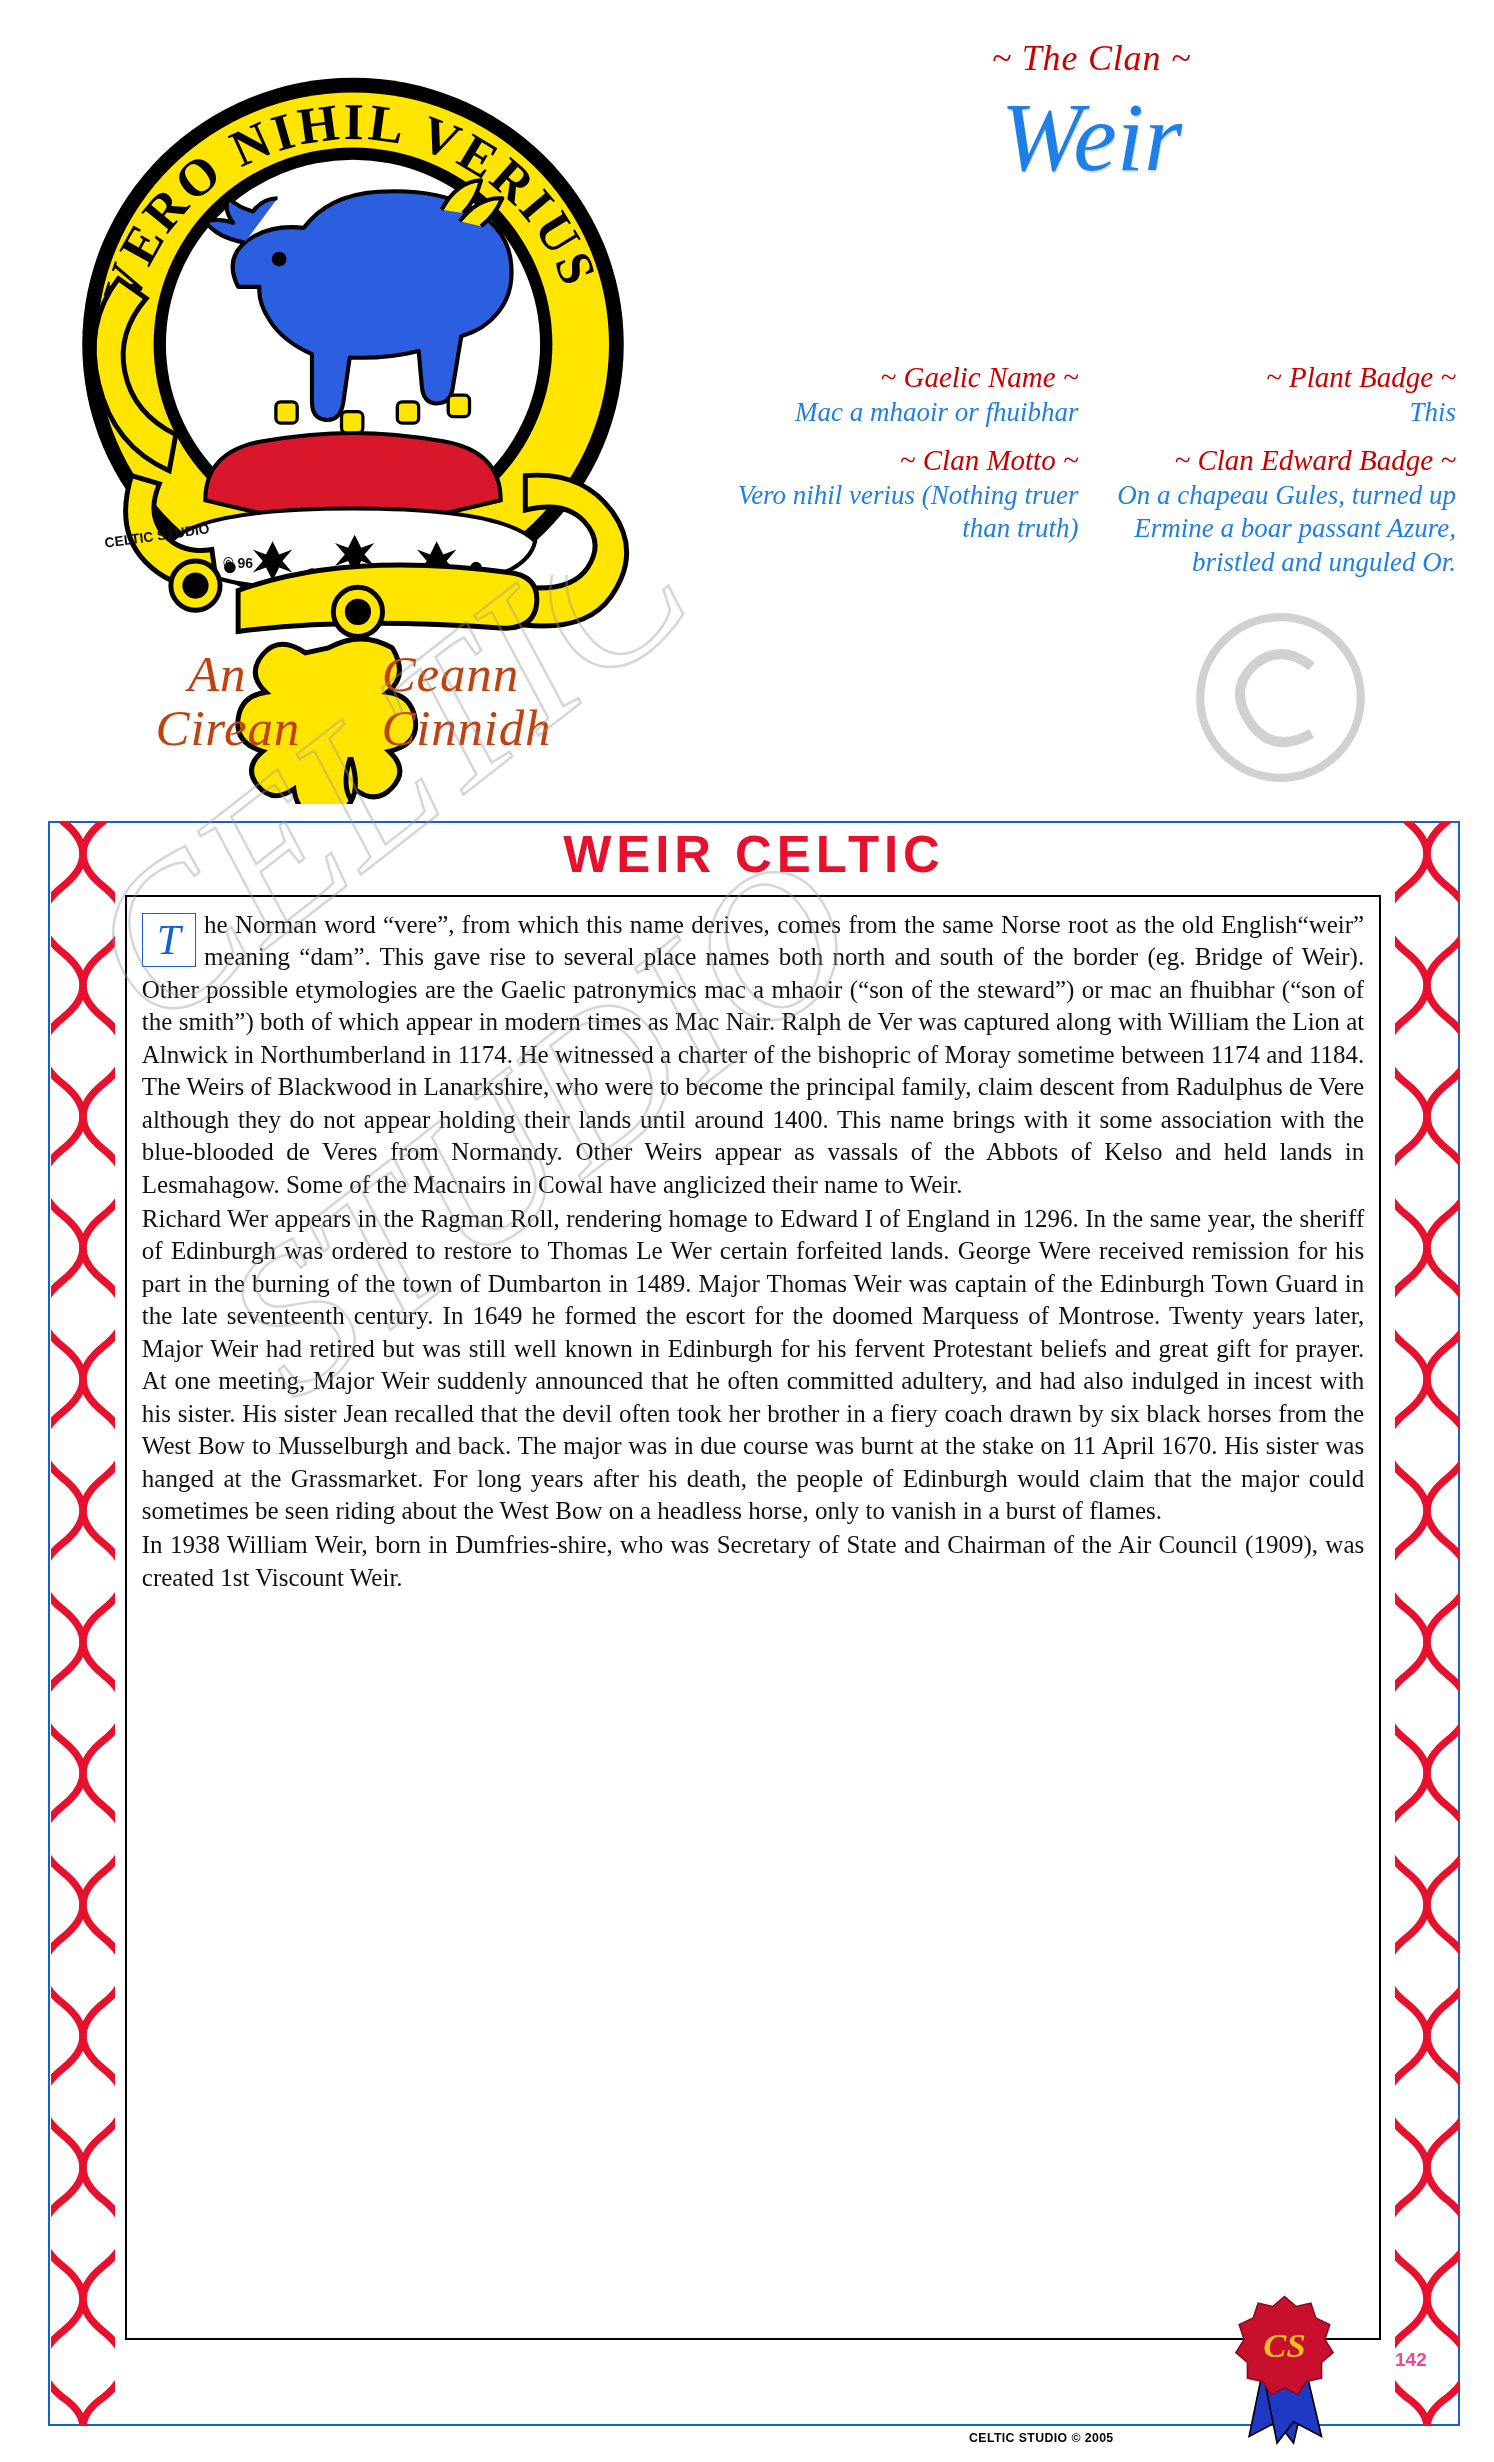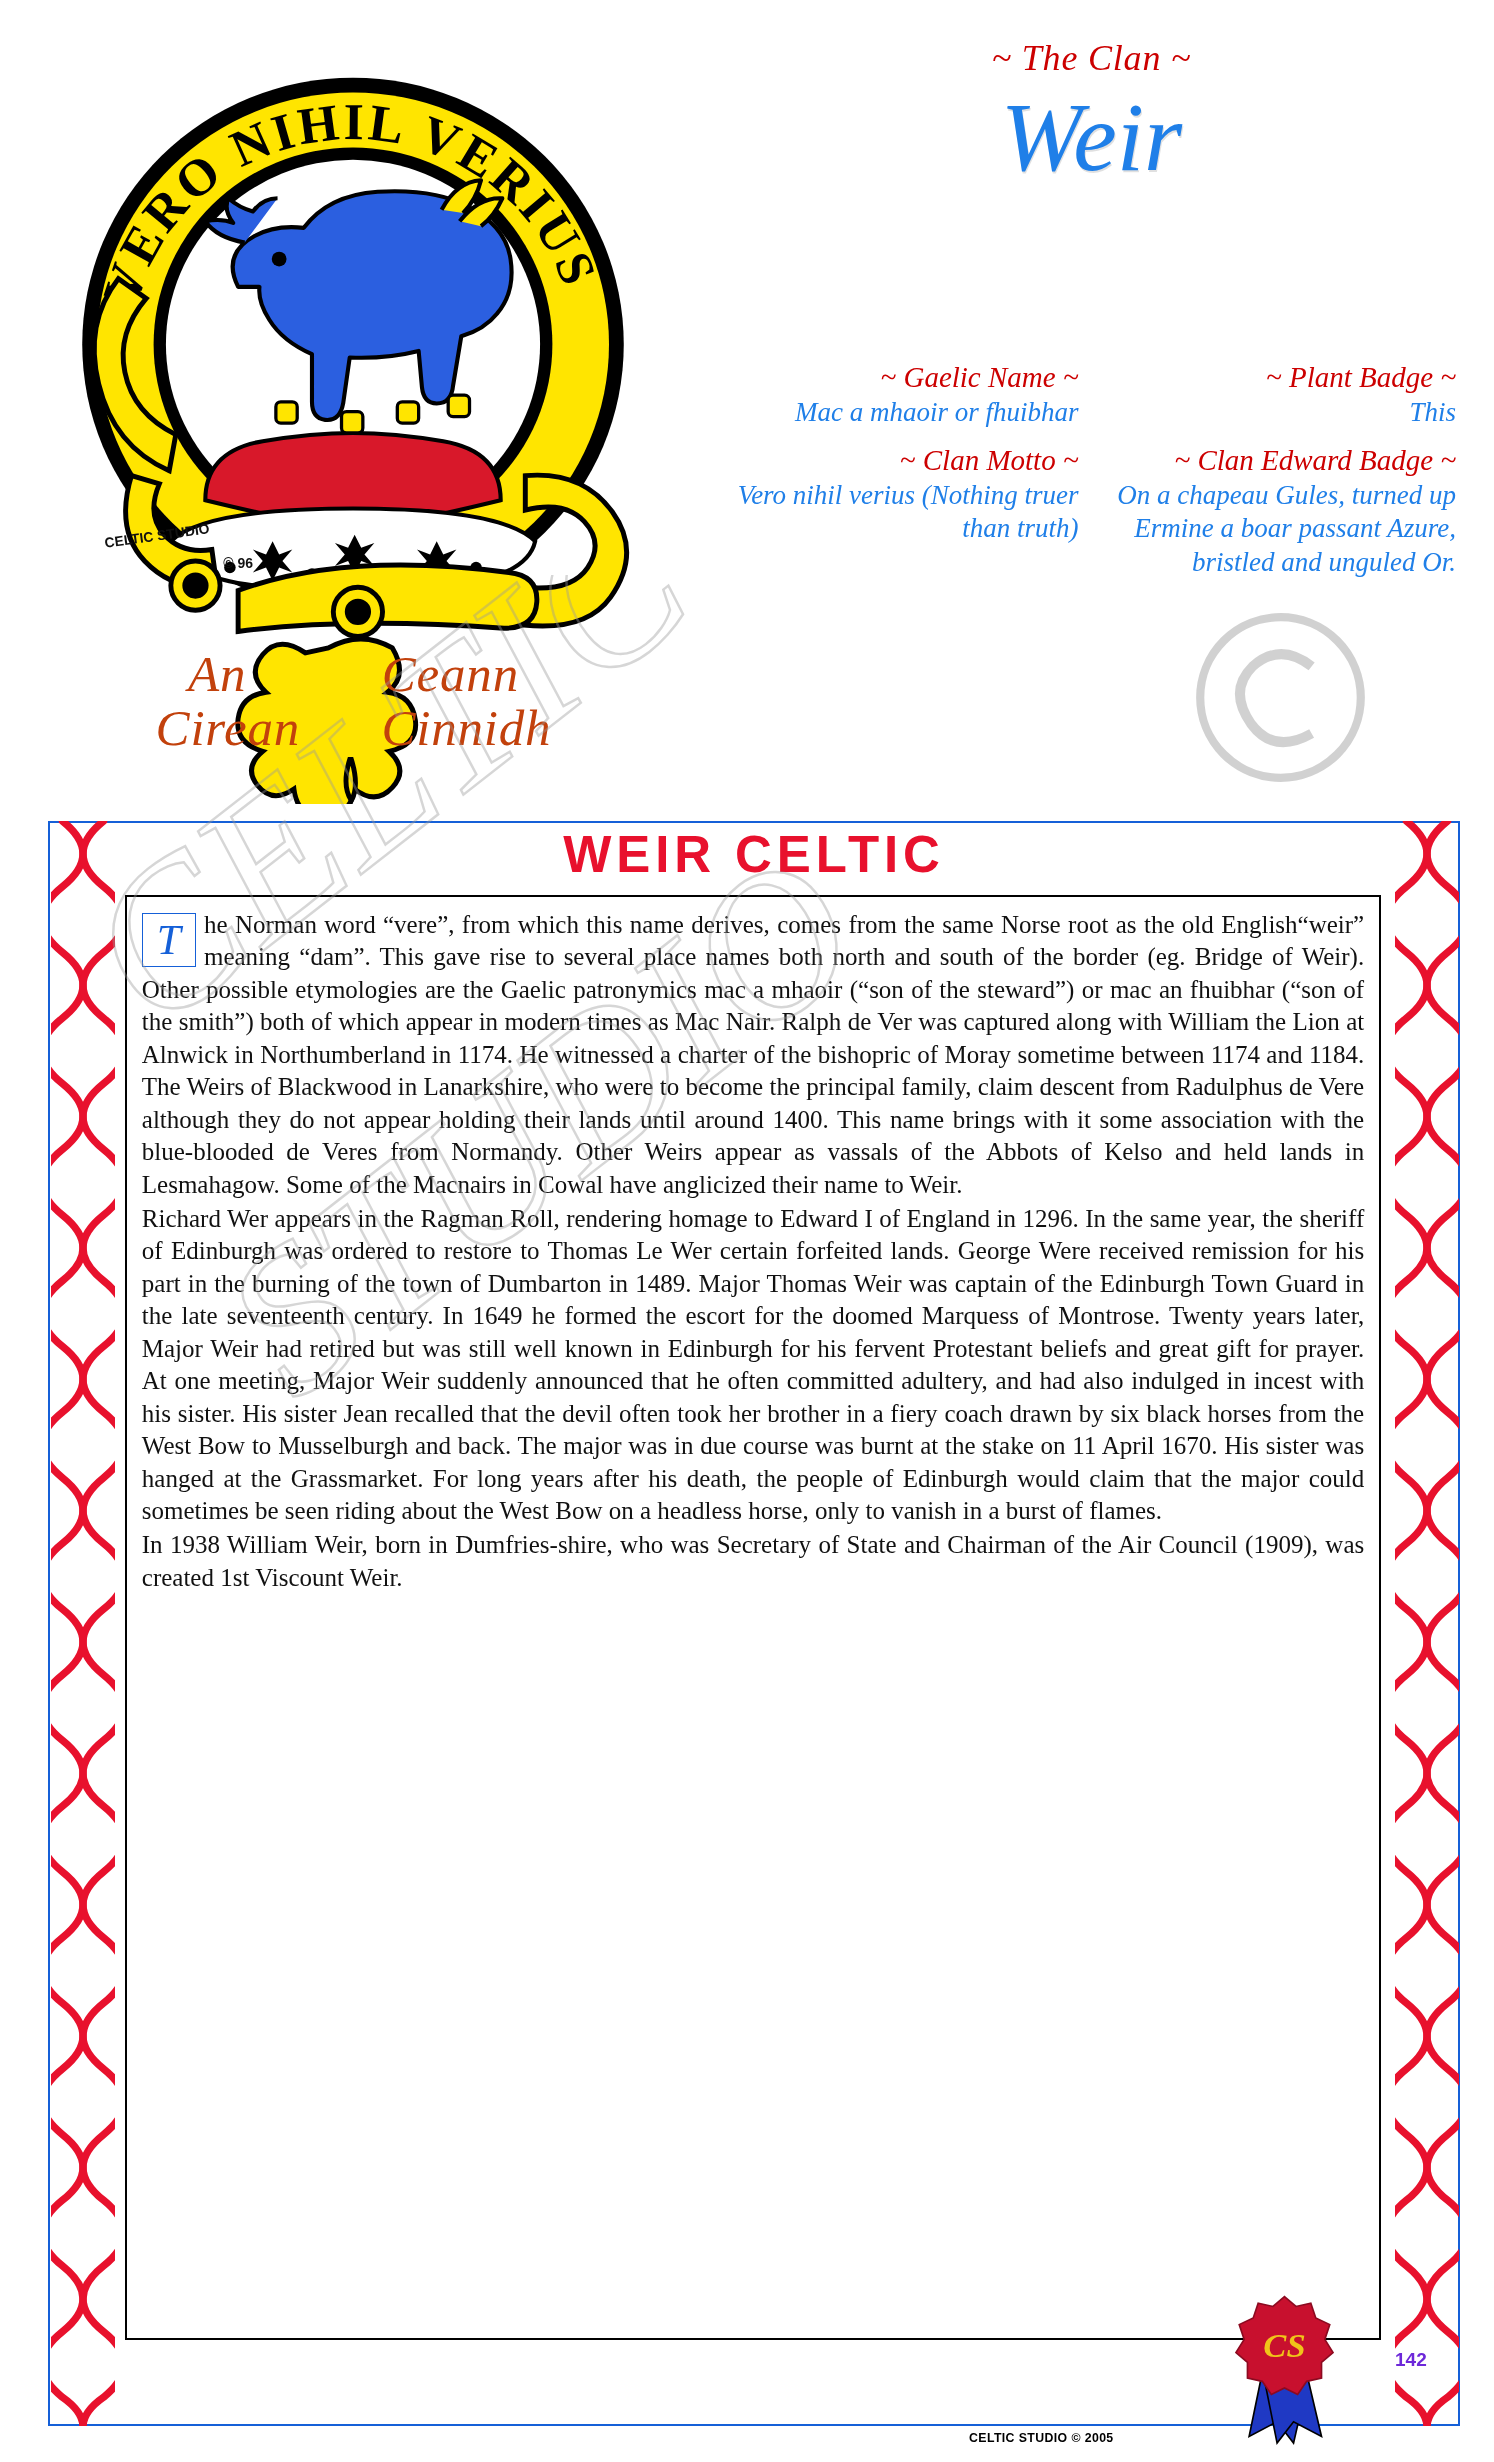--- a/index.html
+++ b/index.html
@@ -158,21 +158,21 @@
     font-weight: bold;
     color: #000;
     letter-spacing: 0.4px;
   }
   .page-num {
     position: absolute;
     left: 1395px; top: 2349px;
     font-family: "Liberation Sans", sans-serif;
     font-size: 19px;
     font-weight: bold;
-    color: #6d28d9;
+    color: #ec4899;
   }
   .seal {
     position: absolute;
     left: 1231px; top: 2290px;
     width: 107px; height: 156px;
   }
 
   
   .watermark {
     position: absolute;

